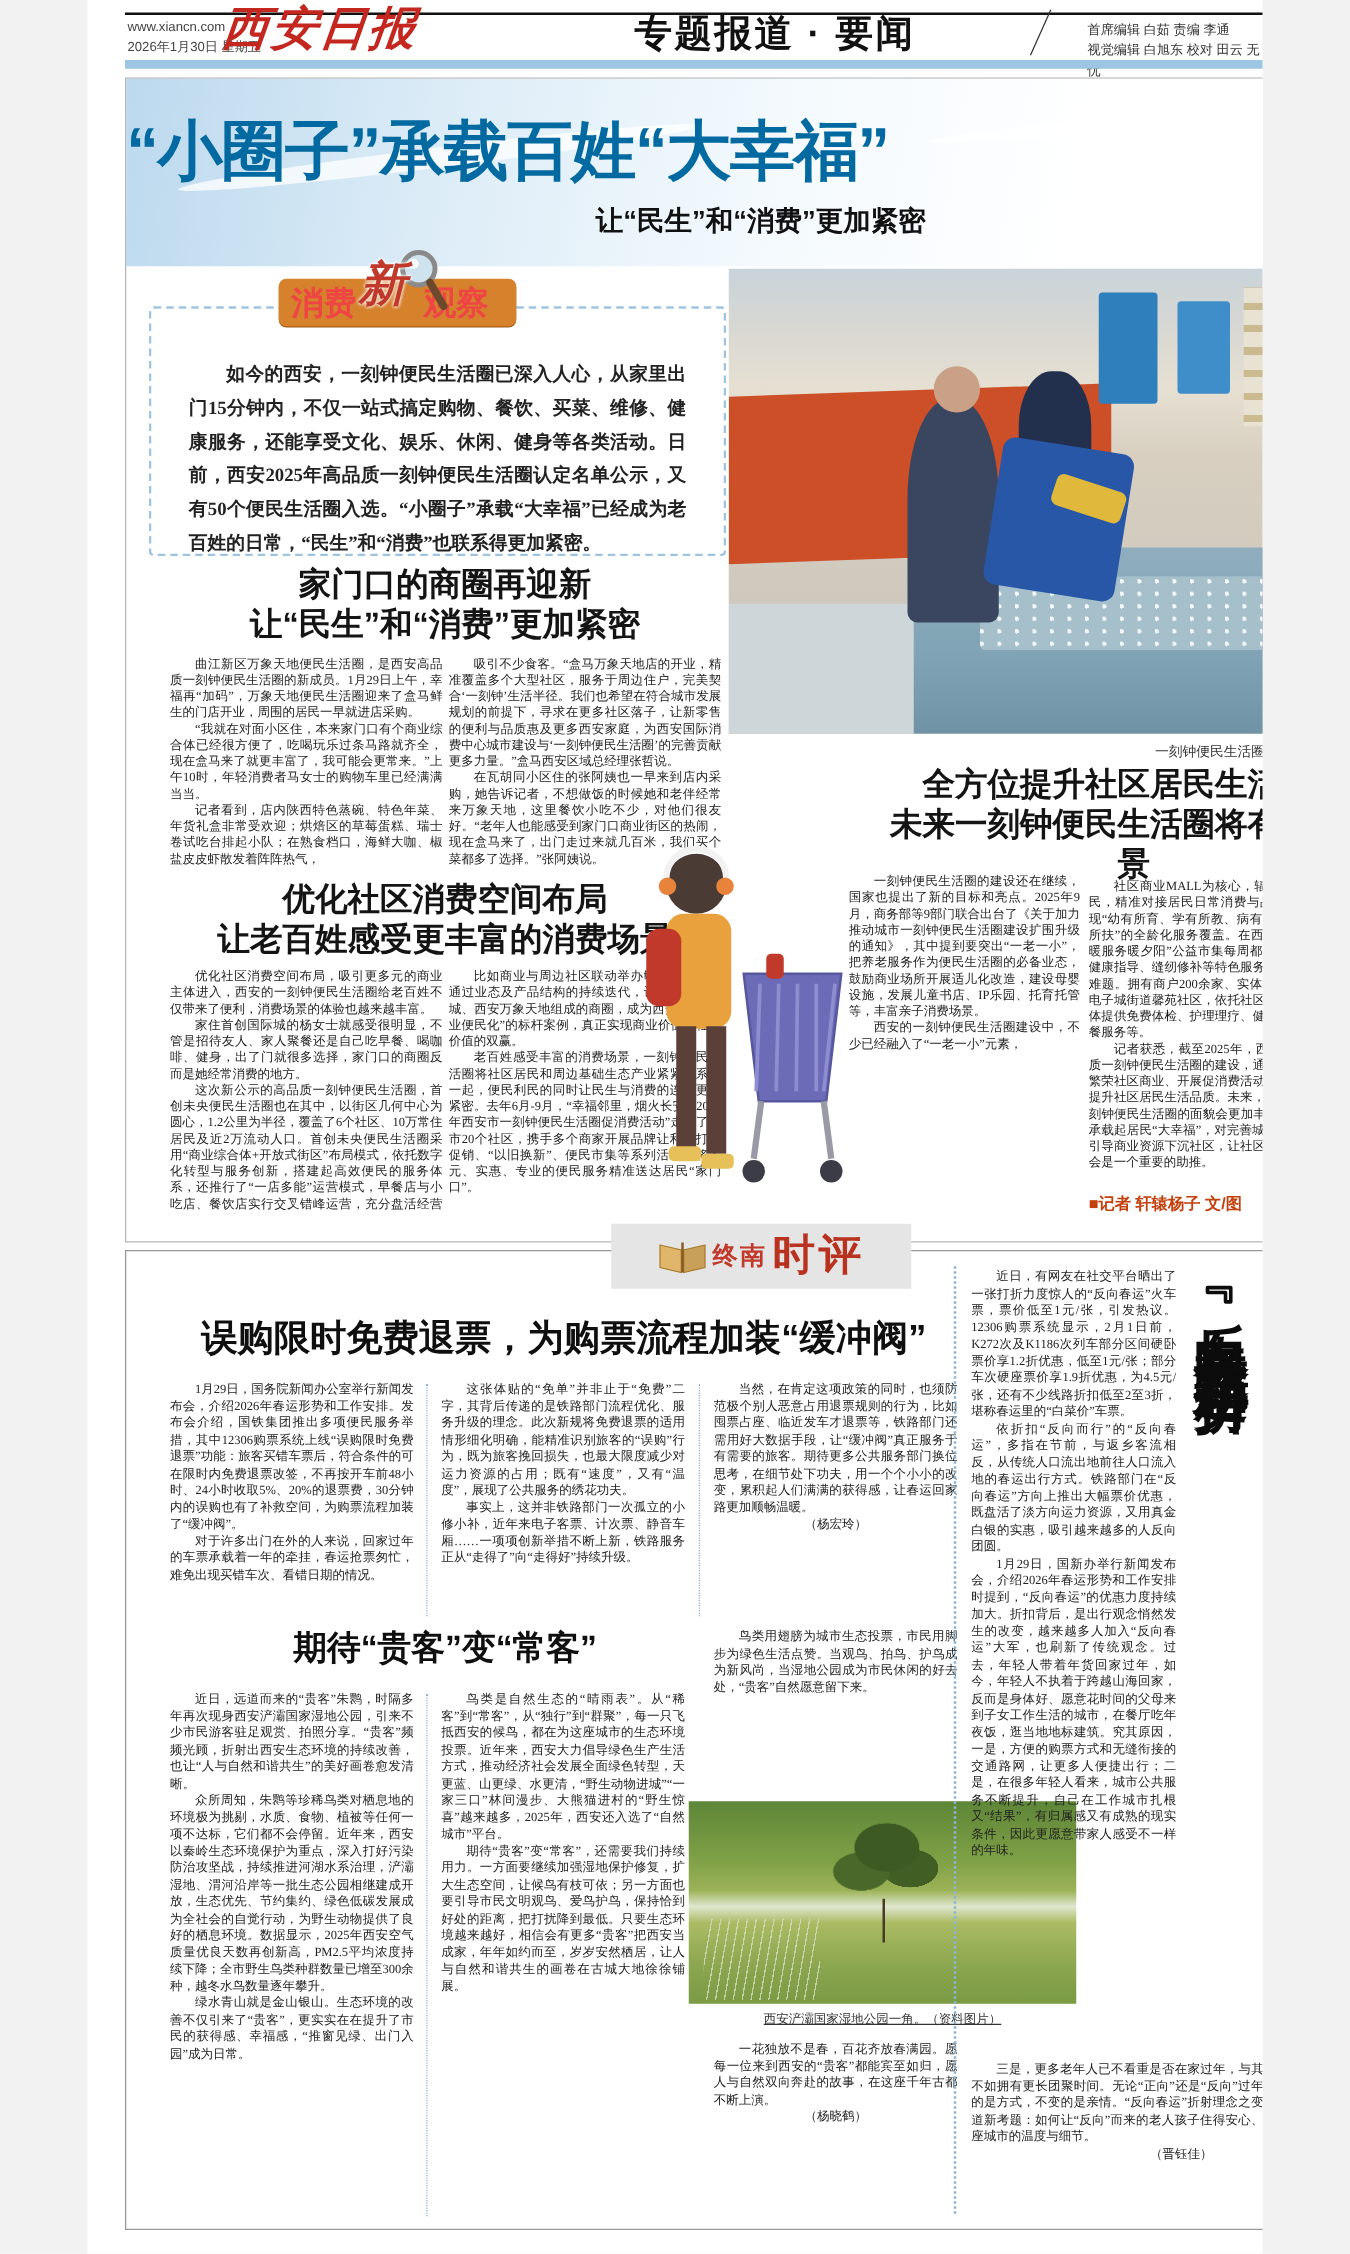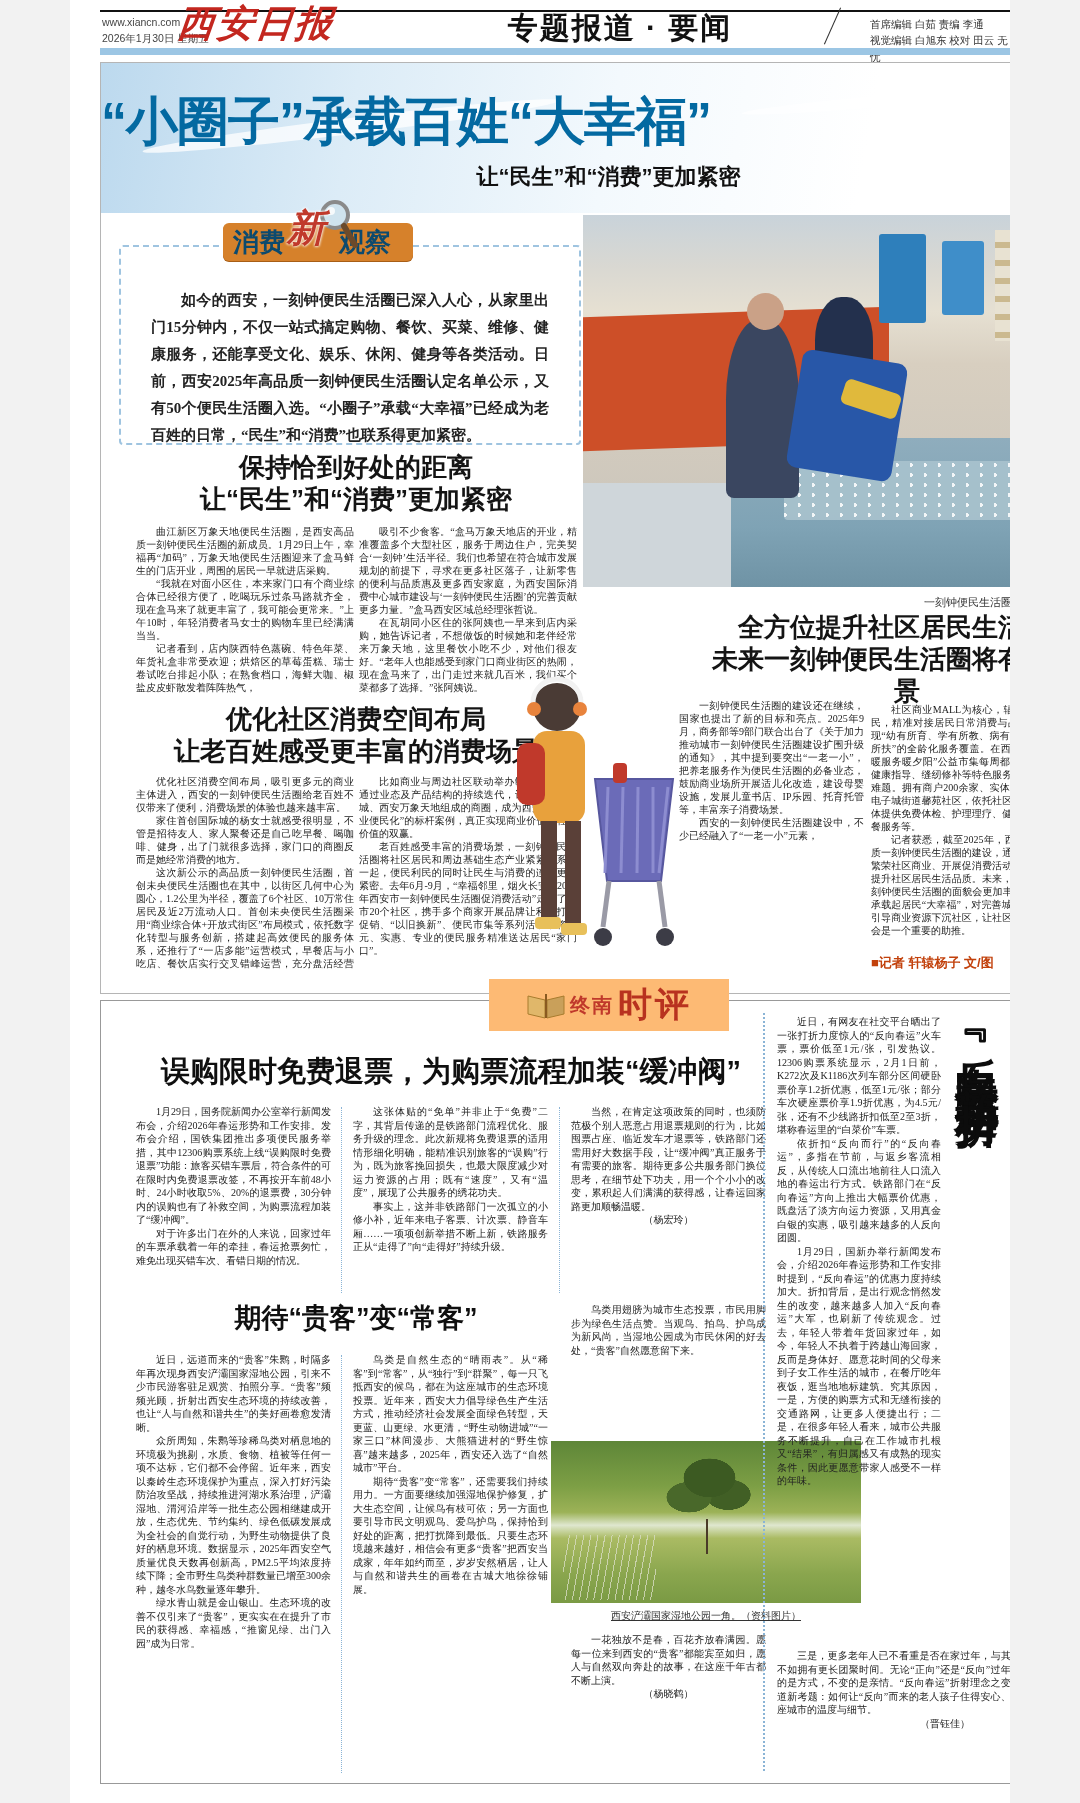--- a/index.html
+++ b/index.html
@@ -29,21 +29,21 @@
      font:900 52px/60px "Liberation Sans",sans-serif;letter-spacing:-1px;color:#0369a1;}
   .mainsubhead{left:0;top:100px;width:100%;text-align:center;
      font:bold 22px/28px "Liberation Sans",sans-serif;color:#111;}
   .introbox{left:18px;top:182px;width:458px;height:196px;border:2px dashed #9fc4e0;border-radius:4px;}
   .introtext{left:34px;top:208px;width:430px;font:600 15px/27px "Liberation Serif",serif;color:#222;
      text-align:justify;}
   .introtext p{margin:16px;text-indent:2em;}
   .badge{left:122px;top:152px;width:190px;height:46px;}
   .badge .plate{position:absolute;left:0;top:8px;width:190px;height:38px;background:#d6812b;
      border-radius:6px;box-shadow:0 1px 0 #a85e16;}
-  .badge .bl,.badge .br{position:absolute;top:12px;font:bold 26px/30px "Liberation Sans",sans-serif;color:#0c4a6e;}
+  .badge .bl,.badge .br{position:absolute;top:12px;font:bold 26px/30px "Liberation Sans",sans-serif;color:#ef4444;}
   .badge .bl{left:10px;} .badge .br{left:116px;}
   .badge .accent{position:absolute;left:64px;top:-6px;font:bold italic 38px/38px "Liberation Serif",serif;
      color:#c0392b;text-shadow:0 0 3px #fff,0 0 3px #fff;z-index:3;}
   .badge svg{position:absolute;left:92px;top:-16px;z-index:2;}
   .sec-title{width:470px;text-align:center;font:bold 26px/32px "Liberation Sans",sans-serif;color:#141414;}
   .col{font:10px/13px "Liberation Serif",serif;text-align:justify;color:#1c1c1c;overflow:hidden;}
   .col p{margin:0;text-indent:2em;}
   
   .photo-main{left:482px;top:152px;width:528px;height:372px;overflow:hidden;
      background:linear-gradient(180deg,#c9d3da 0%,#d9d8d2 14%,#e6e0d2 26%,#d8cfc0 40%,#c6c2ba 100%);}
@@ -58,21 +58,21 @@
   .pm-tarp{position:absolute;left:40%;top:38%;width:20%;height:32%;background:#2857a8;border-radius:10px;transform:rotate(9deg);}
   .pm-p1{position:absolute;left:27%;top:28%;width:14%;height:48%;background:#3a4660;border-radius:45% 45% 8px 8px;}
   .pm-p2{position:absolute;left:44%;top:22%;width:11%;height:26%;background:#23304d;border-radius:45% 45% 8px 8px;}
   .pm-head1{position:absolute;left:31%;top:21%;width:7%;height:10%;background:#caa187;border-radius:50%;}
   .pm-yellow{position:absolute;left:49%;top:46%;width:11%;height:7%;background:#e0b93c;border-radius:6px;transform:rotate(18deg);}
   .pm-counter{position:absolute;left:0;bottom:0;width:42%;height:28%;background:#cfd6da;}
   .photo-caption{font:11px/14px "Liberation Serif",serif;color:#333;text-align:right;}
   .byline{font:bold 13px/16px "Liberation Sans",sans-serif;color:#c2410c;}
   
   .bottombox{left:30px;top:1000px;width:1015px;height:782px;border:1px solid #999;background:#fff;}
-  .cbadge{left:388px;top:-22px;width:240px;height:52px;background:#fdba74;text-align:center;}
+  .cbadge{left:388px;top:-22px;width:240px;height:52px;background:#e5e5e5;text-align:center;}
   .cbadge .pre{font:bold 20px/52px "Liberation Serif",serif;color:#c0392b;letter-spacing:2px;vertical-align:middle;}
   .cbadge .big{font:900 34px/52px "Liberation Serif",serif;color:#b8321f;letter-spacing:3px;vertical-align:middle;}
   .a1-head{left:30px;top:52px;width:640px;text-align:center;
      font:bold 29px/36px "Liberation Sans",sans-serif;color:#0f0f0f;}
   .a2-head{left:60px;top:300px;width:390px;text-align:center;
      font:bold 27px/34px "Liberation Sans",sans-serif;color:#0f0f0f;}
   .scol{font:10px/13.5px "Liberation Serif",serif;text-align:justify;color:#222;overflow:hidden;}
   .scol p{margin:0;text-indent:2em;}
   .author{text-align:center;font:10px/14px "Liberation Serif",serif;color:#222;}
   .vsep{border-left:1px dotted #8ab4d6;width:0;}
@@ -134,21 +134,21 @@
         <circle cx="16" cy="12" r="4" fill="#ffffff" opacity="0.8"></circle>
         <line x1="29" y1="27" x2="40" y2="46" stroke="#6b4a2b" stroke-width="6" stroke-linecap="round"></line>
       </svg>
       <span class="br">观察</span>
     </div>
     <div class="abs introtext">
       <p>如今的西安，一刻钟便民生活圈已深入人心，从家里出门15分钟内，不仅一站式搞定购物、餐饮、买菜、维修、健康服务，还能享受文化、娱乐、休闲、健身等各类活动。日前，西安2025年高品质一刻钟便民生活圈认定名单公示，又有50个便民生活圈入选。“小圈子”承载“大幸福”已经成为老百姓的日常，“民生”和“消费”也联系得更加紧密。</p>
     </div>
 
     <div class="abs sec-title" style="left:20px;top:388px;">
-      <div>保持恰到好处的距离</div>
+      <div>家门口的商圈再迎新</div>
       <div>让“民生”和“消费”更加紧密</div>
     </div>
     <div class="abs col" style="left:35px;top:462px;width:218px;height:174px;">
       <p>曲江新区万象天地便民生活圈，是西安高品质一刻钟便民生活圈的新成员。1月29日上午，幸福再“加码”，万象天地便民生活圈迎来了盒马鲜生的门店开业，周围的居民一早就进店采购。</p>
       <p>“我就在对面小区住，本来家门口有个商业综合体已经很方便了，吃喝玩乐过条马路就齐全，现在盒马来了就更丰富了，我可能会更常来。”上午10时，年轻消费者马女士的购物车里已经满满当当。</p>
       <p>记者看到，店内陕西特色蒸碗、特色年菜、年货礼盒非常受欢迎；烘焙区的草莓蛋糕、瑞士卷试吃台排起小队；在熟食档口，海鲜大咖、椒盐皮皮虾散发着阵阵热气，</p>
     </div>
     <div class="abs col" style="left:258px;top:462px;width:218px;height:174px;">
       <p>吸引不少食客。“盒马万象天地店的开业，精准覆盖多个大型社区，服务于周边住户，完美契合‘一刻钟’生活半径。我们也希望在符合城市发展规划的前提下，寻求在更多社区落子，让新零售的便利与品质惠及更多西安家庭，为西安国际消费中心城市建设与‘一刻钟便民生活圈’的完善贡献更多力量。”盒马西安区域总经理张哲说。</p>
       <p>在瓦胡同小区住的张阿姨也一早来到店内采购，她告诉记者，不想做饭的时候她和老伴经常来万象天地，这里餐饮小吃不少，对他们很友好。“老年人也能感受到家门口商业街区的热闹，现在盒马来了，出门走过来就几百米，我们买个菜都多了选择。”张阿姨说。</p>

